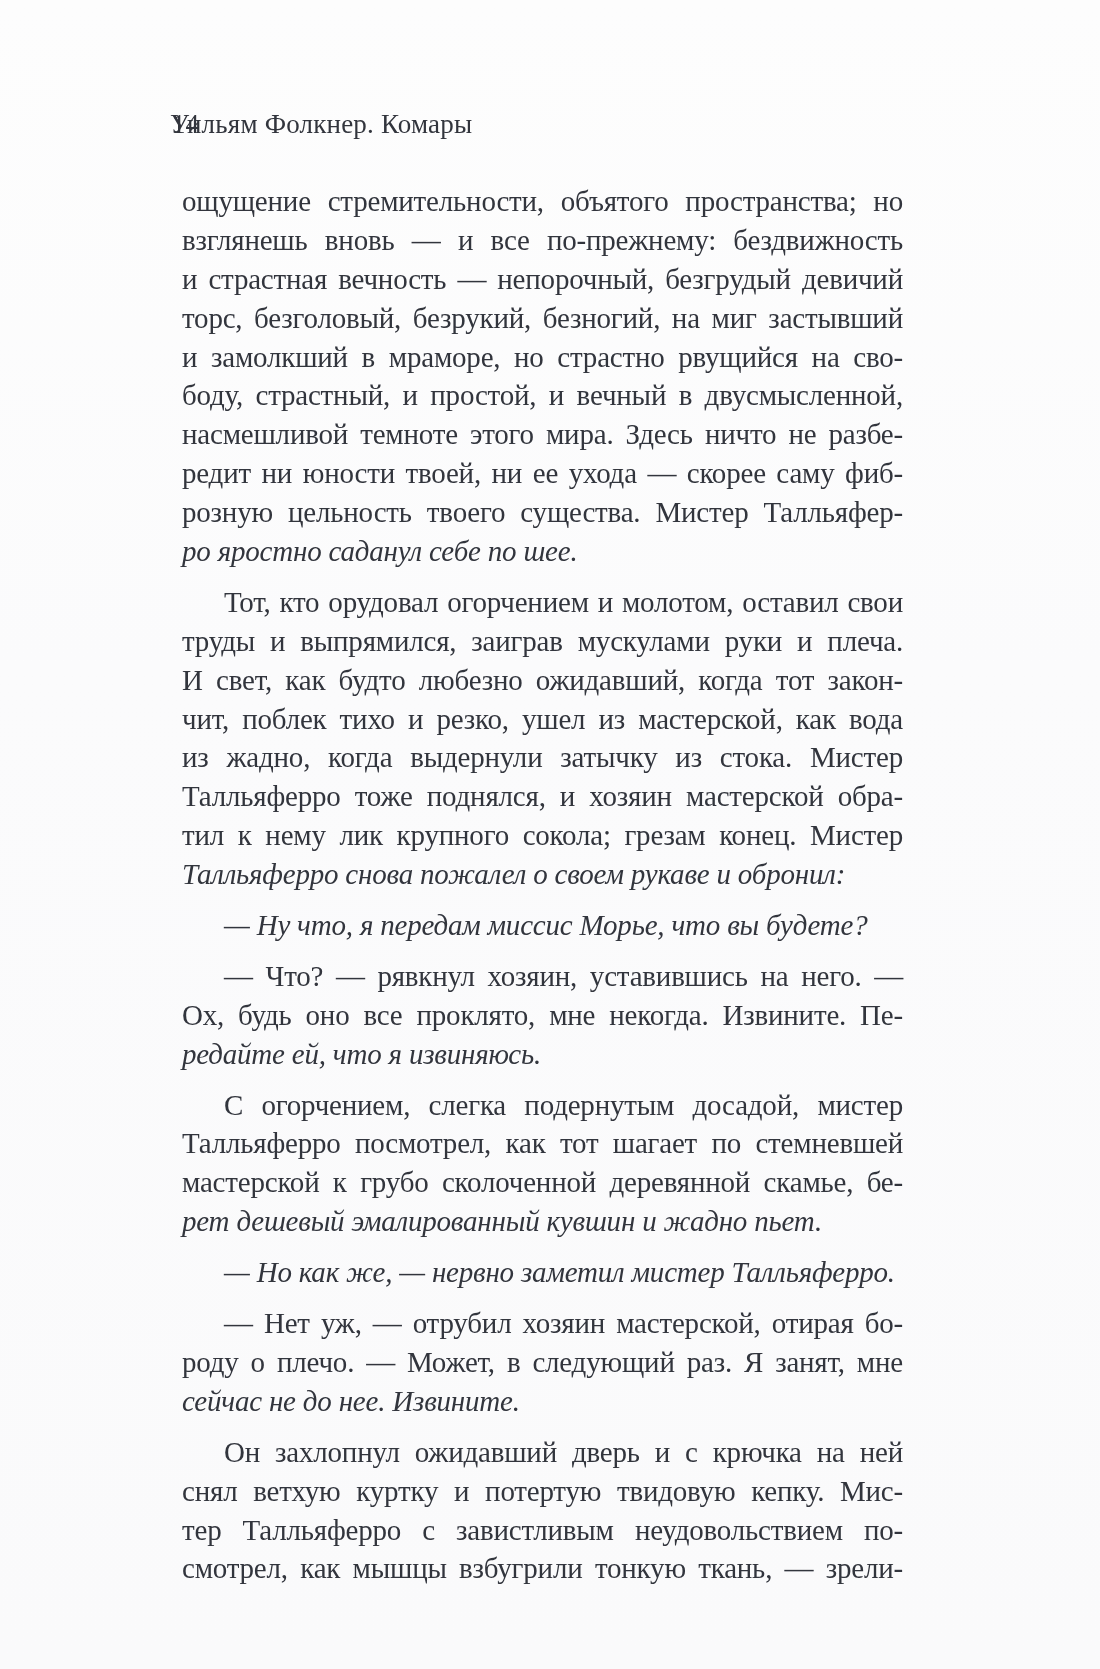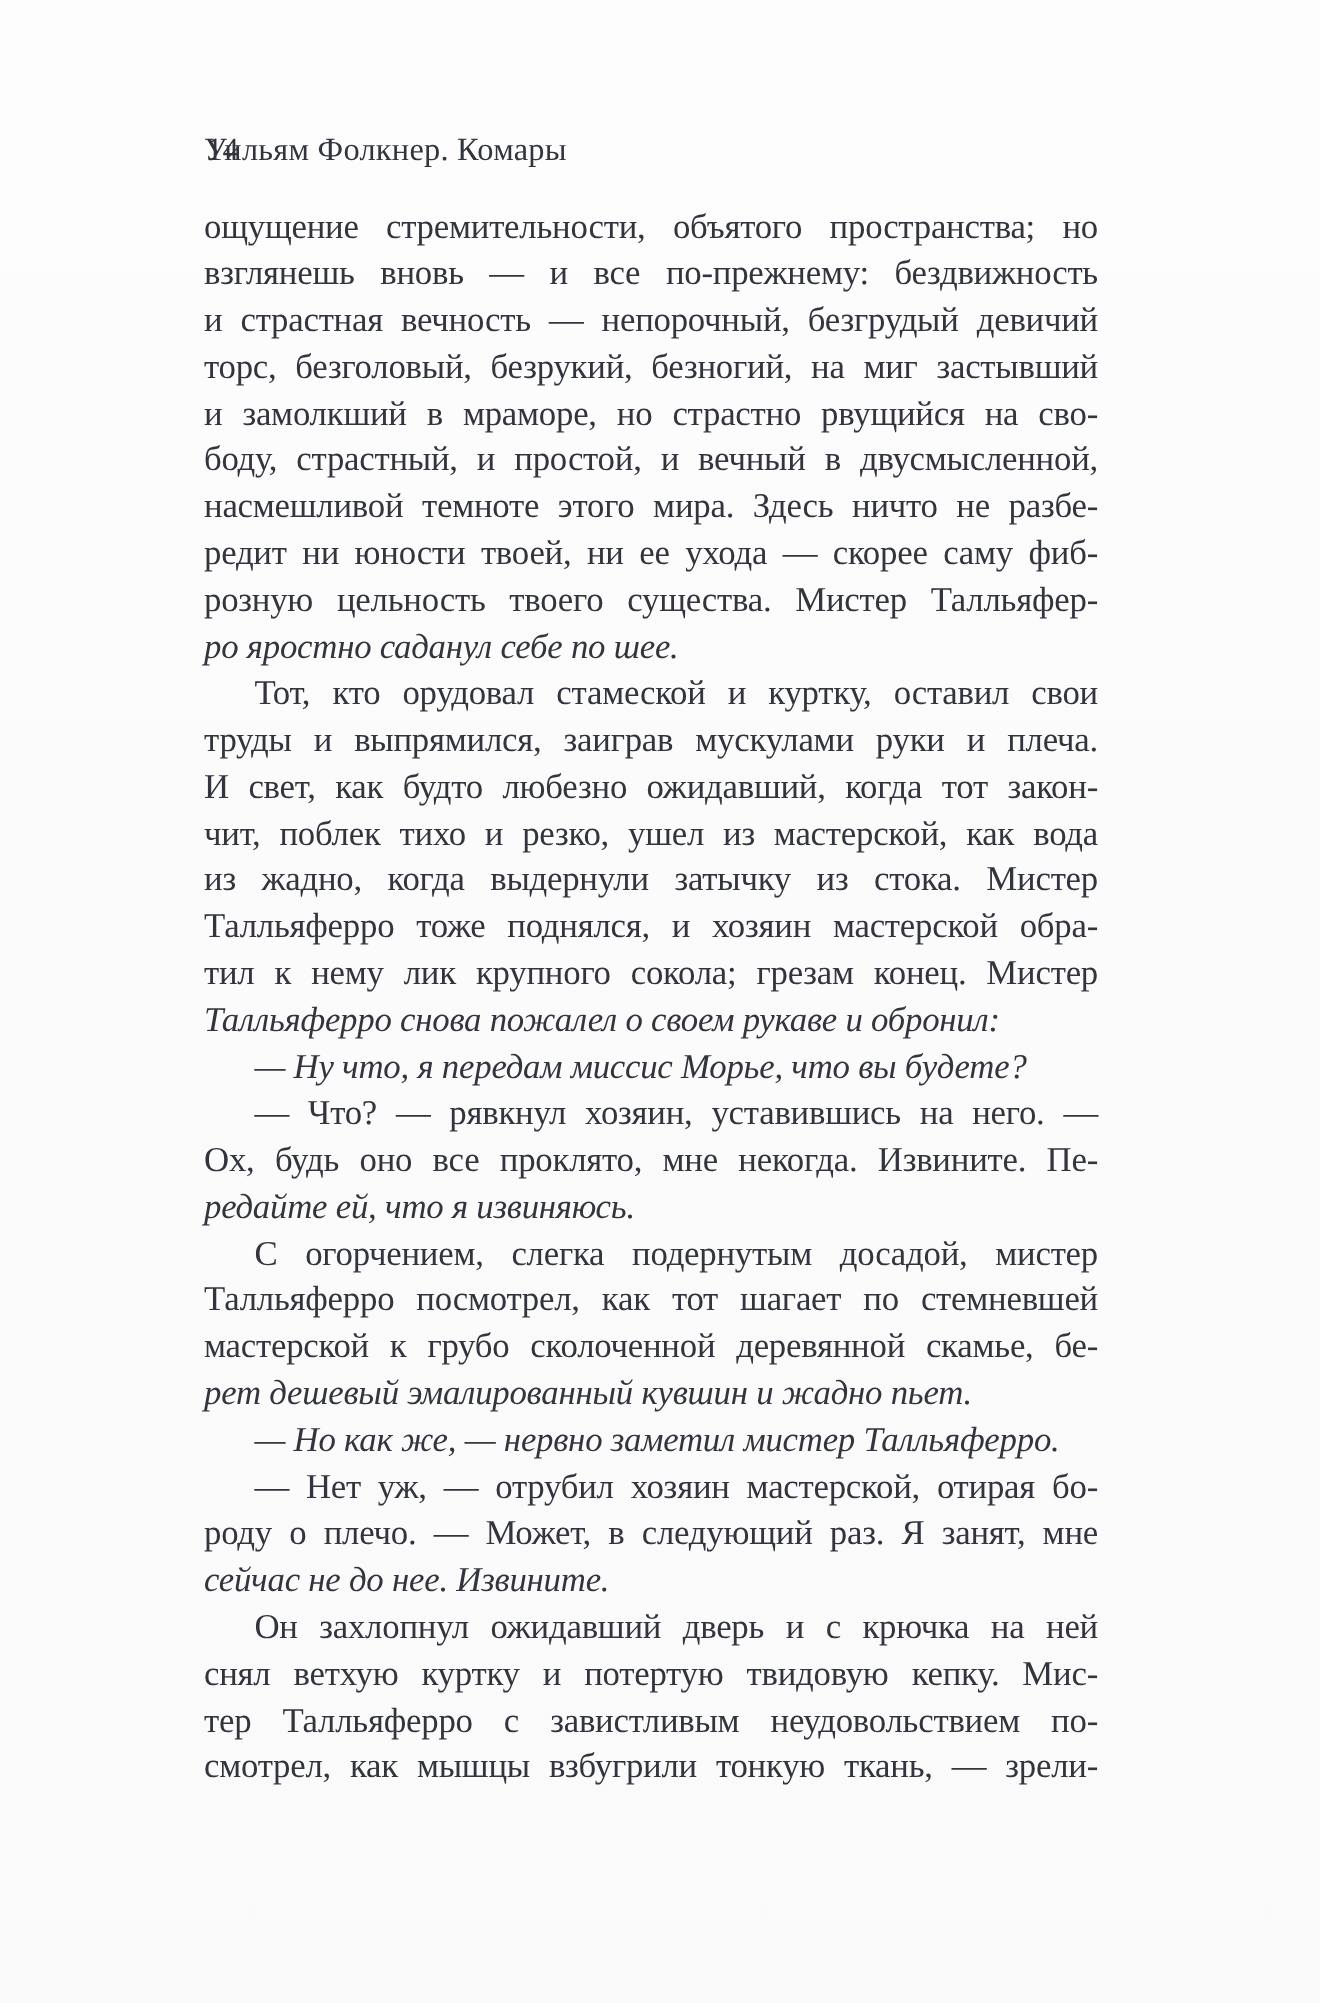--- a/index.html
+++ b/index.html
@@ -35,21 +35,21 @@
     display: block;
     letter-spacing: 0.2px;
   }
   .body-text {
     position: absolute;
     top: 170px;
     left: 170px;
     width: 745px;
   }
   .paragraph {
-    margin: 0;
+    margin: 12px;
   }
   .line {
     height: 38.9px;
     line-height: 38.9px;
     font-size: 29px;
     letter-spacing: -0.2px;
     white-space: nowrap;
     text-align: justify;
     text-align-last: justify;
   }
@@ -77,21 +77,21 @@
         <div class="line">и страстная вечность — непорочный, безгрудый девичий</div>
         <div class="line">торс, безголовый, безрукий, безногий, на миг застывший</div>
         <div class="line">и замолкший в мраморе, но страстно рвущийся на сво-</div>
         <div class="line">боду, страстный, и простой, и вечный в двусмысленной,</div>
         <div class="line">насмешливой темноте этого мира. Здесь ничто не разбе-</div>
         <div class="line">редит ни юности твоей, ни ее ухода — скорее саму фиб-</div>
         <div class="line">розную цельность твоего существа. Мистер Талльяфер-</div>
         <div class="line last">ро яростно саданул себе по шее.</div>
       </div>
       <div class="paragraph">
-        <div class="line indent">Тот, кто орудовал стамеской и куртку, оставил свои</div>
+        <div class="line indent">Тот, кто орудовал огорчением и молотом, оставил свои</div>
         <div class="line">труды и выпрямился, заиграв мускулами руки и плеча.</div>
         <div class="line">И свет, как будто любезно ожидавший, когда тот закон-</div>
         <div class="line">чит, поблек тихо и резко, ушел из мастерской, как вода</div>
         <div class="line">из жадно, когда выдернули затычку из стока. Мистер</div>
         <div class="line">Талльяферро тоже поднялся, и хозяин мастерской обра-</div>
         <div class="line">тил к нему лик крупного сокола; грезам конец. Мистер</div>
         <div class="line last">Талльяферро снова пожалел о своем рукаве и обронил:</div>
       </div>
       <div class="paragraph">
         <div class="line indent last">— Ну что, я передам миссис Морье, что вы будете?</div>

